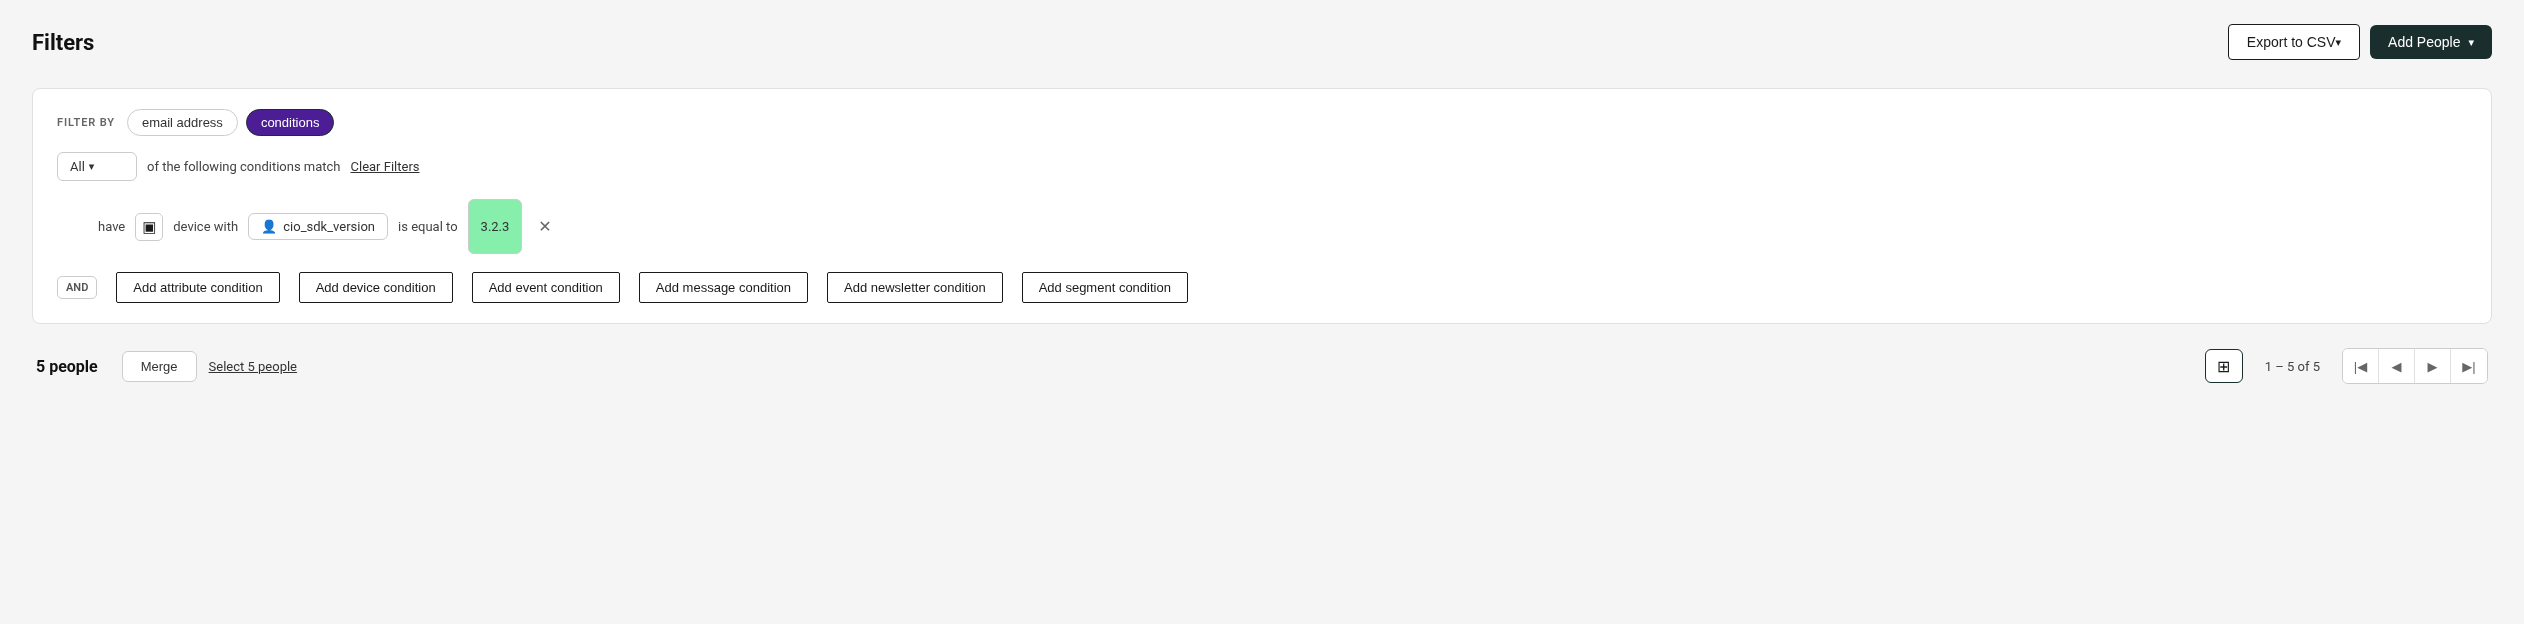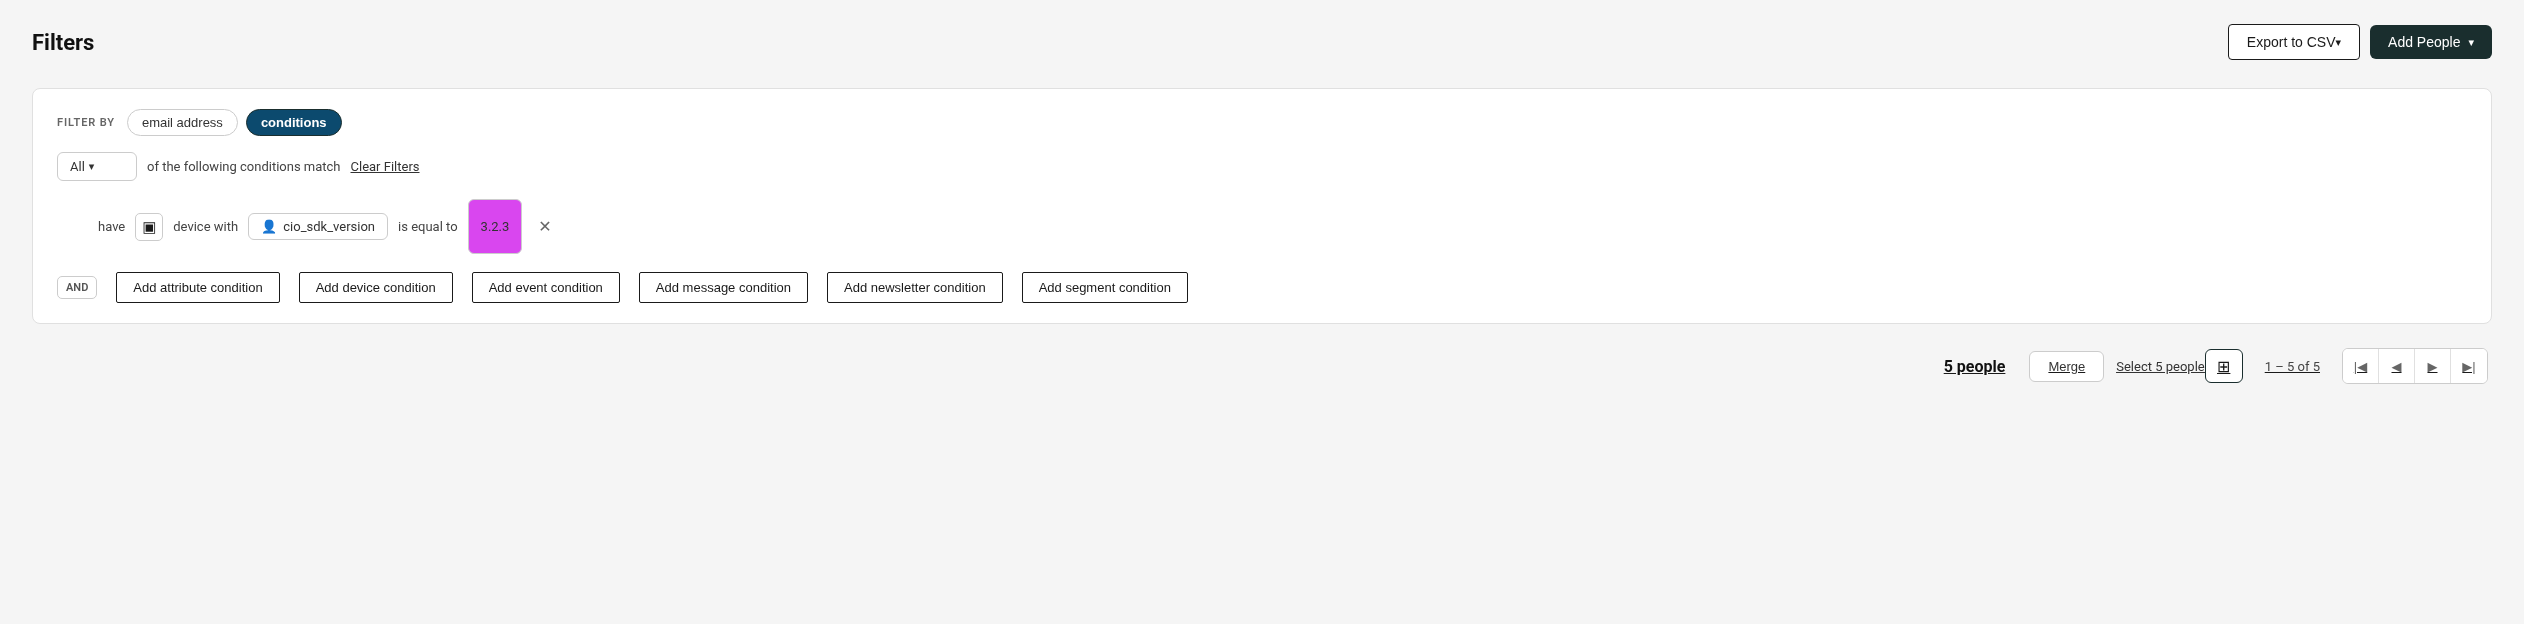--- a/index.html
+++ b/index.html
@@ -82,24 +82,24 @@
     .filter-tab {
       padding: 5px 14px;
       border-radius: 20px;
       border: 1px solid #ccc;
       background: #fff;
       font-size: 13px;
       cursor: pointer;
       color: #333;
     }
     .filter-tab.active {
-      background: #0c4a6e;
+      background: #4c1d95;
       color: #fff;
       border-color: #1a2e2e;
-      font-weight: 700;
+      font-weight: 400;
     }
     .conditions-row {
       display: flex;
       align-items: center;
       gap: 10px;
       margin-bottom: 18px;
     }
     .all-select {
       display: flex;
       align-items: center;
@@ -166,21 +166,21 @@
       color: #666;
     }
     .equals-label {
       font-size: 13px;
       color: #444;
     }
     .value-badge {
       padding: 19px 12px;
       border: 1px solid #ccc;
       border-radius: 6px;
-      background: #d946ef;
+      background: #86efac;
       font-size: 13px;
       color: #333;
     }
     .close-btn {
       cursor: pointer;
       font-size: 16px;
       color: #666;
       padding: 2px 6px;
     }
     .add-conditions-row {
@@ -205,24 +205,23 @@
       border-radius: 2px;
       background: #fff;
       font-size: 13px;
       font-weight: 500;
       cursor: pointer;
       color: #1a1a1a;
     }
     .bottom-row {
       display: flex;
       align-items: center;
-      justify-content: flex-end;
+      justify-content: space-between;
       margin-top: 24px;
       padding: 0 4px;
-      text-decoration: underline;
     }
     .people-count {
       font-size: 16px;
       font-weight: 700;
       color: #111;
       margin-right: 12px;
     }
     .left-bottom {
       display: flex;
       align-items: center;

